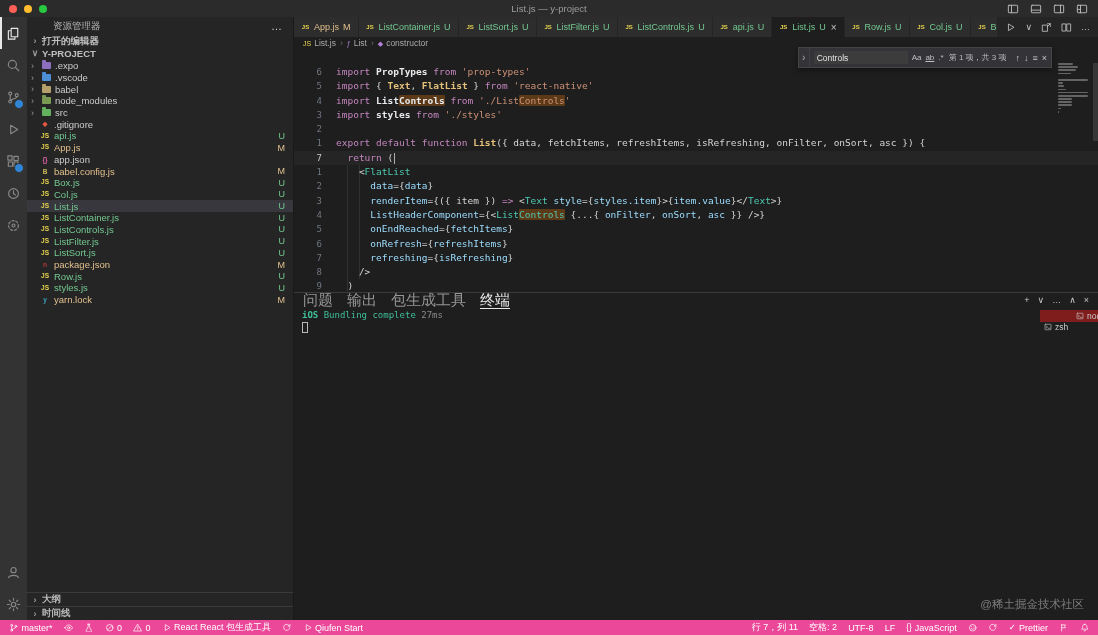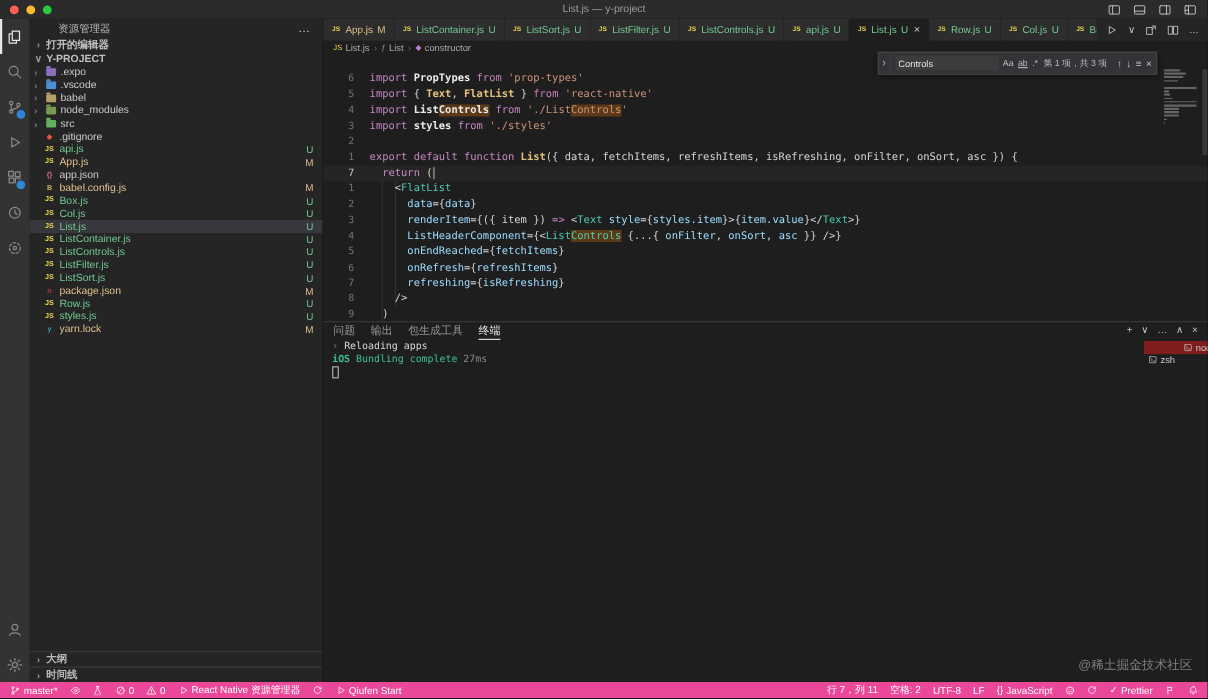--- a/index.html
+++ b/index.html
@@ -96,21 +96,21 @@
                font-size:10px;border-right:1px solid #404045;cursor:pointer;}
   #find-input{width:88px;height:13px;background:#3c3c3c;border:none;color:#e4e4e4;font-size:8.5px;
               margin-left:4px;padding:0 3px;font-family:"Liberation Sans",sans-serif;outline:none;}
   .find-opt{color:#c0c0c0;font-size:8px;margin-left:4px;cursor:pointer;}
   #find-results{color:#bdbdbd;font-size:8px;margin:0 5px;white-space:nowrap;}
   .find-btn{color:#c8c8c8;font-size:9px;margin-left:4px;cursor:pointer;}
 
   
   #panel{height:327px;border-top:1px solid #3a3a3b;display:flex;flex-direction:column;flex-shrink:0;position:relative;}
   #panel-head{height:15px;display:flex;align-items:center;padding:0 9px;flex-shrink:0;}
-  .p-tab{font-size:10px;color:#969696;margin-right:14px;height:100%;display:flex;align-items:center;
+  .p-tab{font-size:15px;color:#969696;margin-right:14px;height:100%;display:flex;align-items:center;
          border-bottom:1px solid transparent;cursor:pointer;}
   .p-tab.active{color:#e7e7e7;border-bottom-color:#e7e7e7;}
   #panel-actions{margin-left:auto;display:flex;gap:8px;color:#c5c5c5;font-size:10px;}
   #panel-body{flex:1;display:flex;min-height:0;}
   #term-main{flex:1;padding:2px 0 0 8px;font-family:"DejaVu Sans Mono",monospace;font-size:9px;}
   .term-line{line-height:11.5px;white-space:pre;}
   .t-dim{color:#8a8a8a;}
   .t-fg{color:#d6d6d6;}
   .t-green{color:#3fbf9a;}
   .t-greenb{color:#3fbf9a;font-weight:bold;}
@@ -590,21 +590,20 @@
           <span id="panel-actions">
               <span class="icon ticon">+</span>
               <span class="icon ticon">∨</span>
               <span class="icon ticon">…</span>
               <span class="icon ticon">∧</span>
               <span class="icon ticon">×</span>
             </span>
         </div>
         <div id="panel-body">
           <div id="term-main">
-              <div class="term-line"><span class="t-dim">› </span><span class="t-fg">Reloading apps</span></div>
               <div class="term-line"><span class="t-greenb">iOS</span><span class="t-green"> Bundling complete </span><span class="t-dim">27ms</span></div>
               <div class="term-line"><span class="term-cursor"></span></div>
             </div>
           <div id="term-side">
               <div class="ts-row selected">
                 <span class="icon ts-ico">
                   <svg viewBox="0 0 16 16">
                     <rect x="2" y="2.5" width="12" height="11" rx="1"></rect>
                     <path d="M4.5 6l2.5 2-2.5 2M8.5 10.5H12"></path>
                   </svg>
@@ -672,21 +671,21 @@
             </svg>
           </span>
           <span>0</span>
         </span>
         <span class="st-item">
           <span class="icon">
             <svg viewBox="0 0 16 16">
               <path d="M5.5 3.5v9l7.5-4.5z"></path>
             </svg>
           </span>
-          <span>React Native 资源管理器</span>
+          <span>React React 包生成工具</span>
         </span>
         <span class="st-item">
           <span class="icon">
             <svg viewBox="0 0 16 16">
               <path d="M12.8 5.2A5.2 5.2 0 1 0 13.2 8"></path>
               <path d="M13.4 2.4v3h-3"></path>
             </svg>
           </span>
         </span>
         <span class="st-item">

